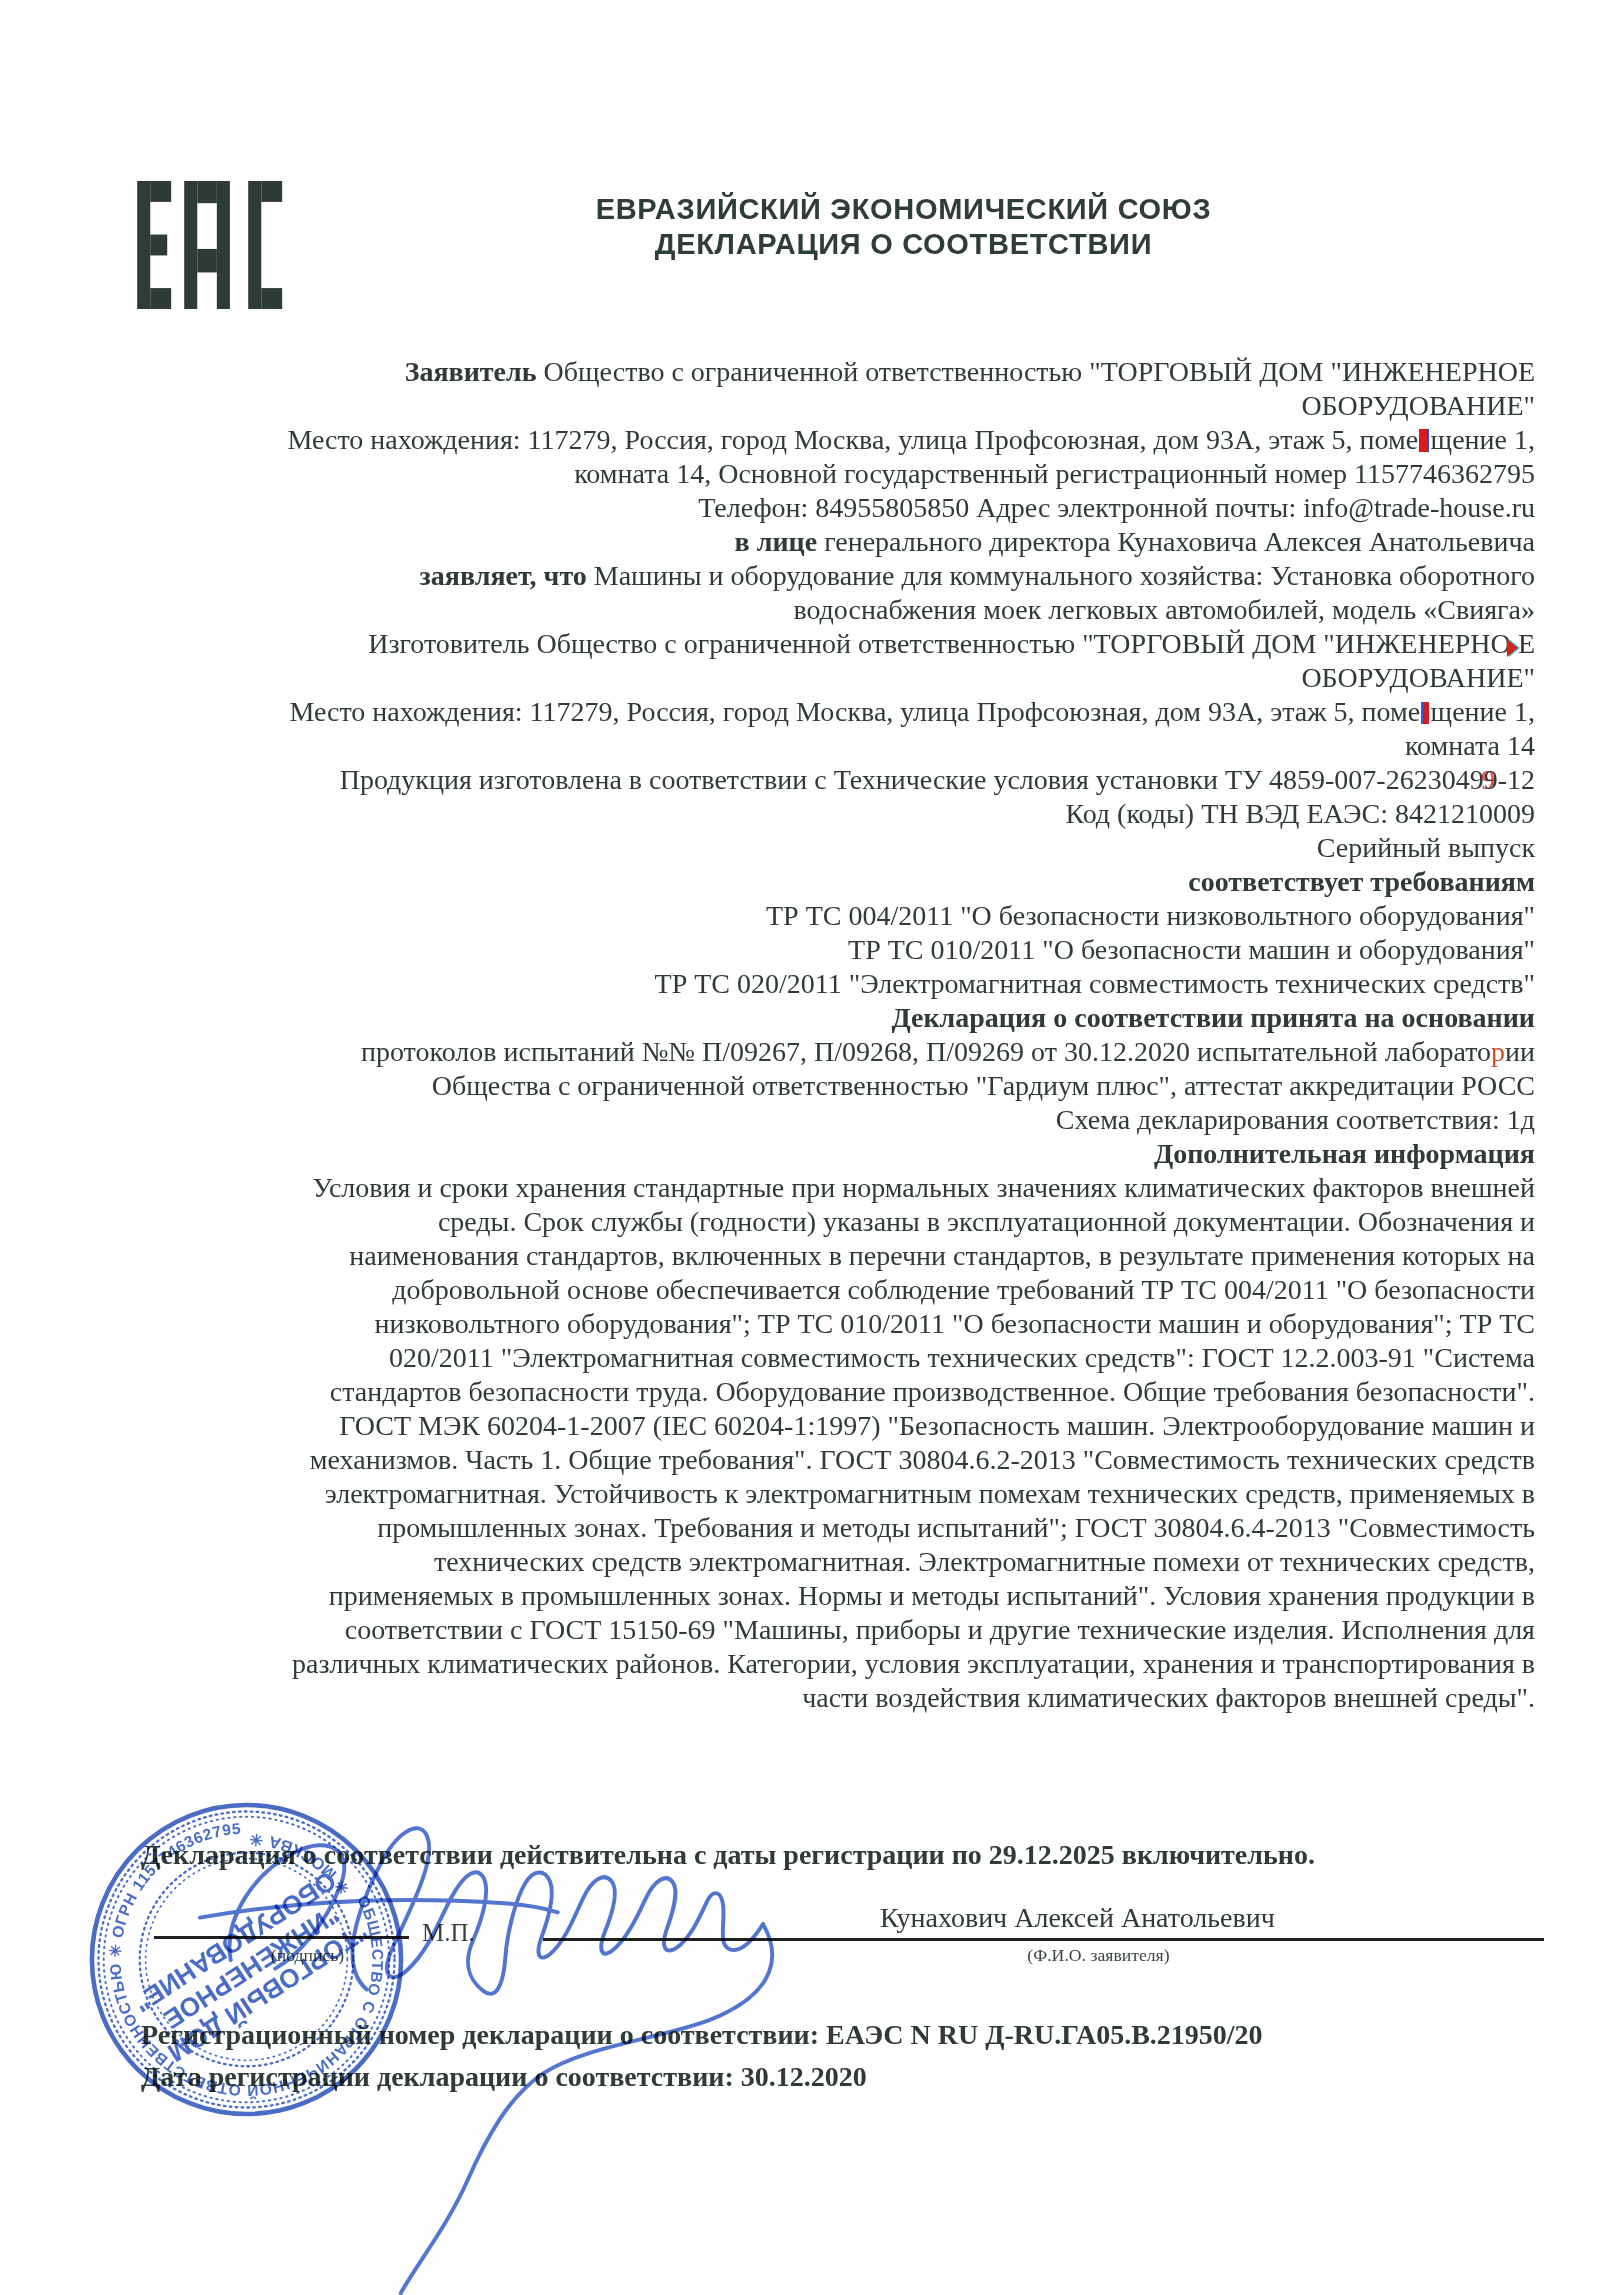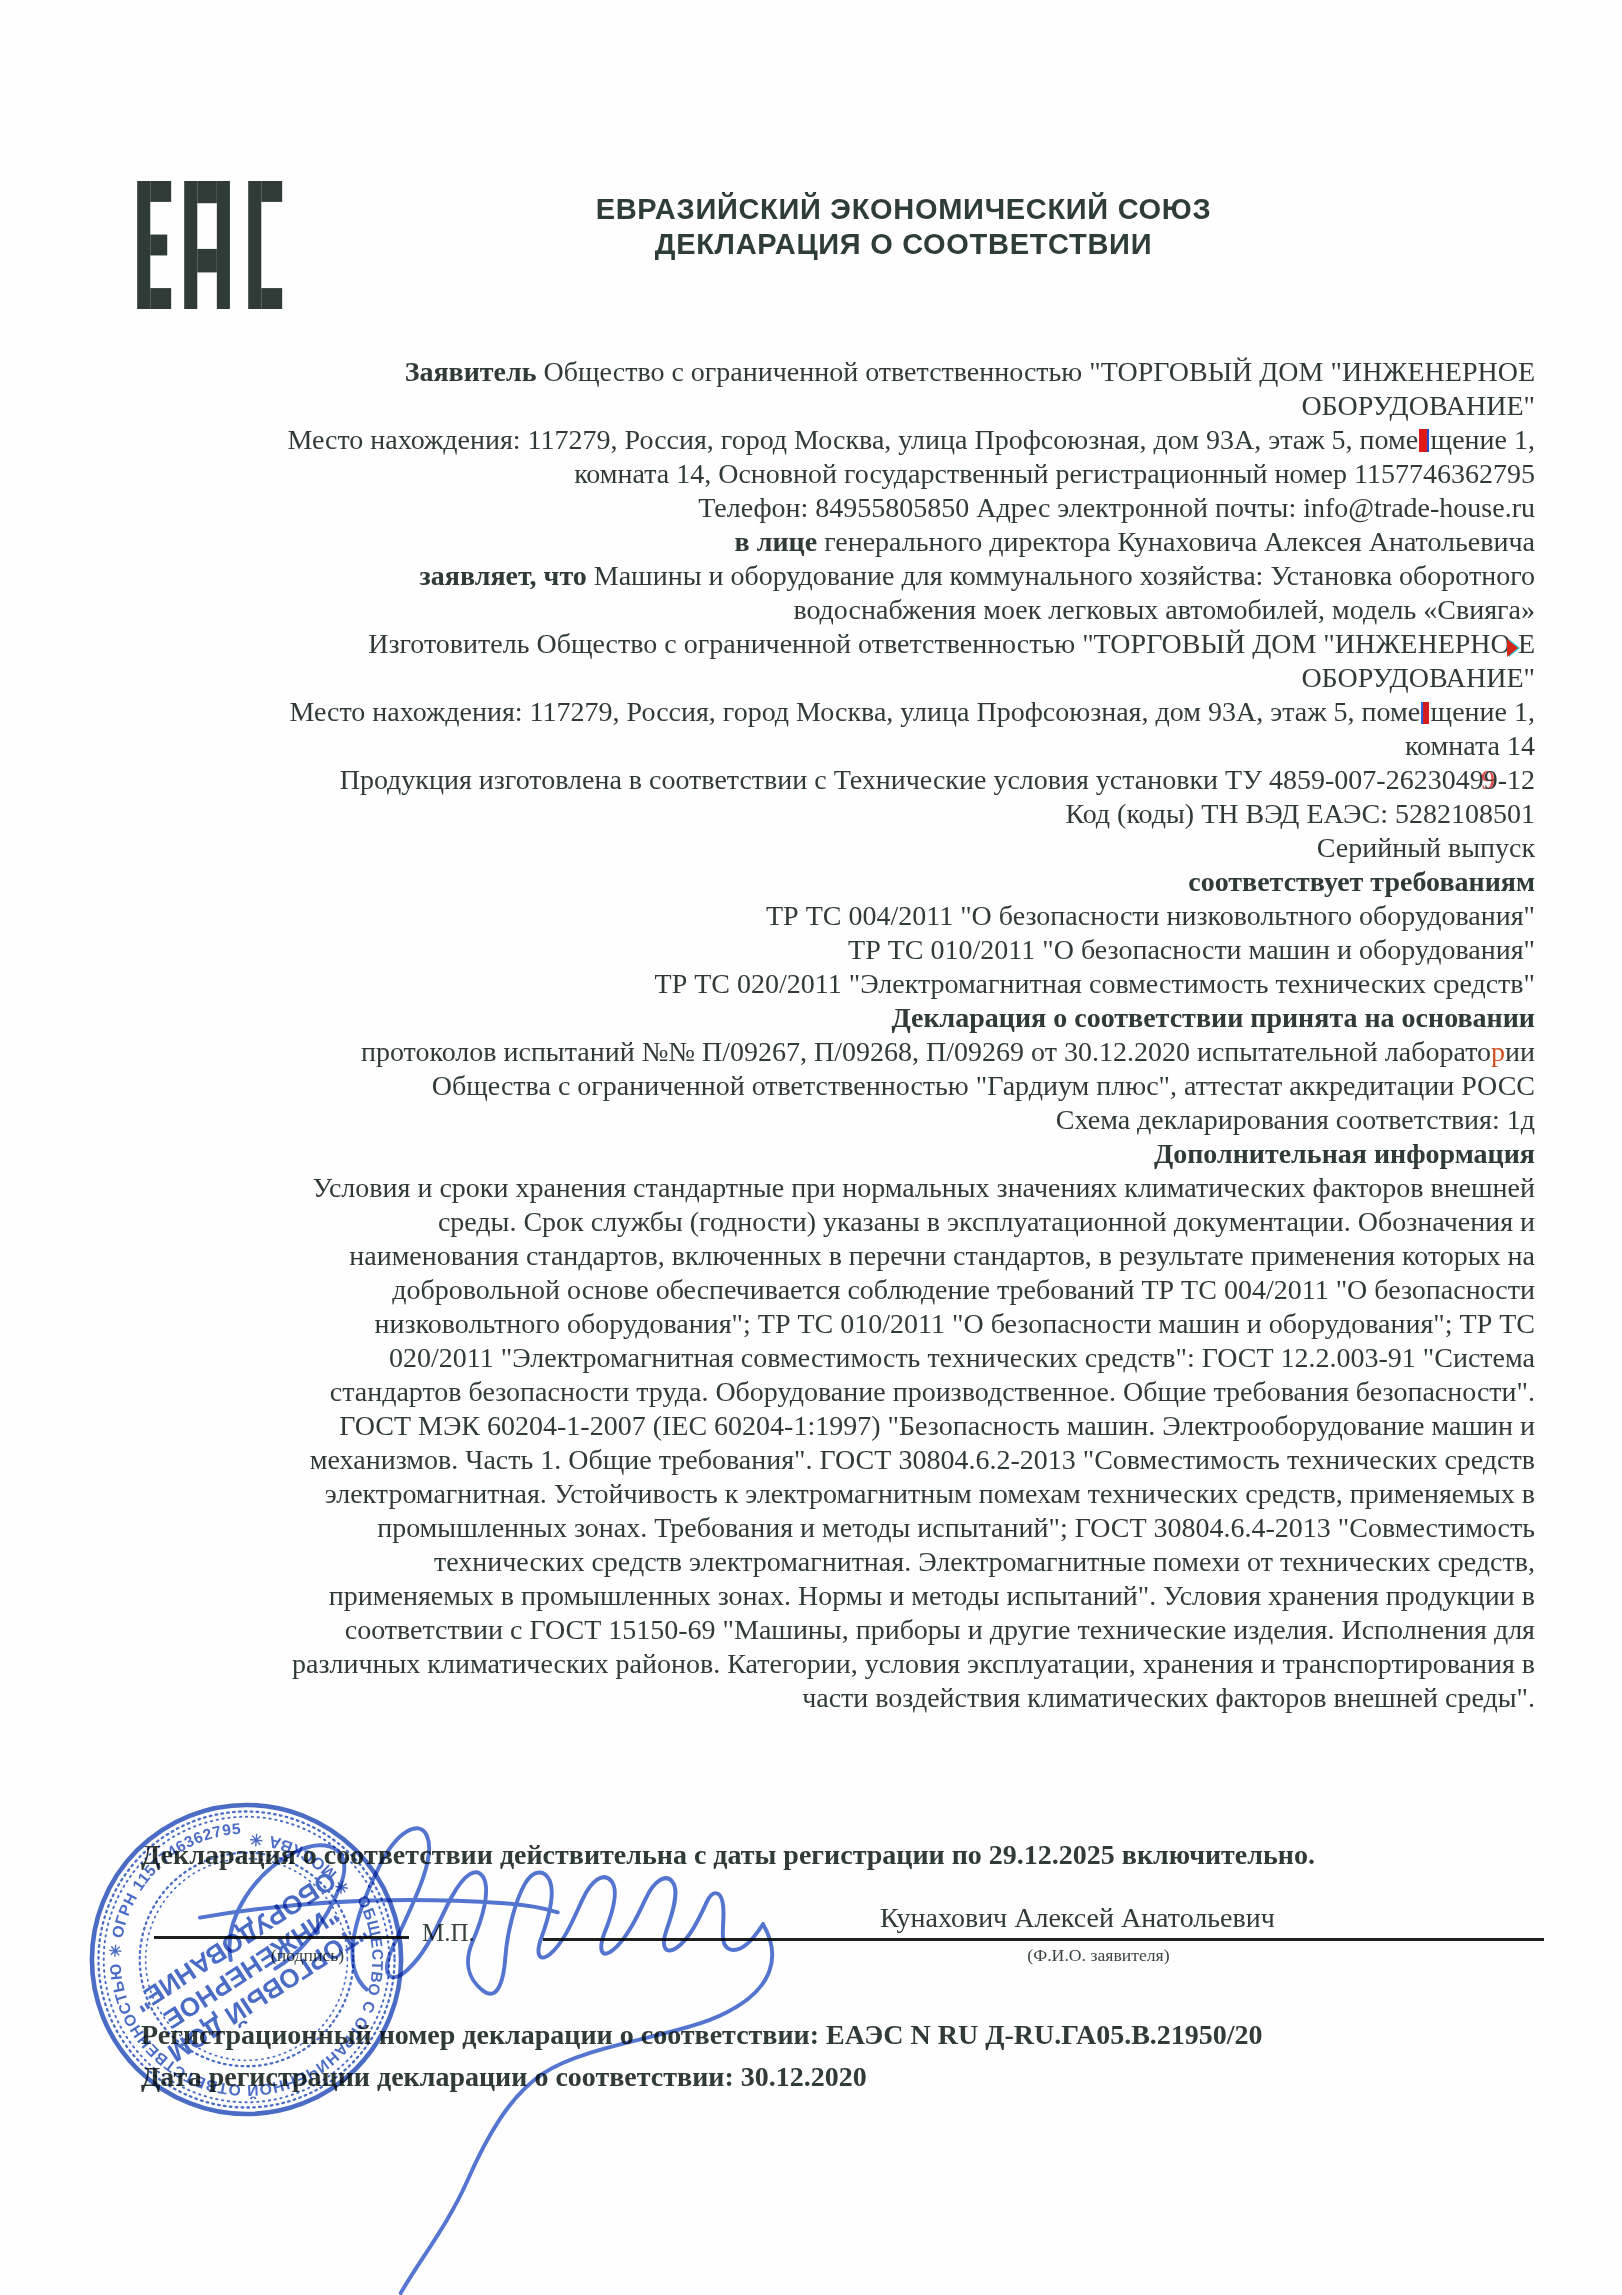--- a/index.html
+++ b/index.html
@@ -76,21 +76,21 @@
       <div class="bline"><span>комната 14, Основной государственный регистрационный номер 1157746362795</span></div>
       <div class="bline"><span>Телефон: 84955805850 Адрес электронной почты: info@trade-house.ru</span></div>
       <div class="bline"><span class="b">в лице</span><span> генерального директора Кунаховича  Алексея Анатольевича</span></div>
       <div class="bline"><span class="b">заявляет, что</span><span> Машины и оборудование для коммунального хозяйства: Установка оборотного</span></div>
       <div class="bline"><span>водоснабжения моек легковых автомобилей, модель «Свияга»</span></div>
       <div class="bline"><span>Изготовитель Общество с ограниченной ответственностью "ТОРГОВЫЙ ДОМ "ИНЖЕНЕРНО</span><span class="art red-wedge"></span><span>Е</span></div>
       <div class="bline"><span>ОБОРУДОВАНИЕ"</span></div>
       <div class="bline"><span>Место нахождения: 117279, Россия, город Москва, улица Профсоюзная, дом 93А, этаж 5, поме</span><span class="art red-block2"></span><span>щение 1,</span></div>
       <div class="bline"><span>комната 14</span></div>
       <div class="bline"><span>Продукция изготовлена в соответствии с Технические условия установки ТУ 4859-007-2623049</span><span class="fringe">9</span><span>-12</span></div>
-      <div class="bline"><span>Код (коды) ТН ВЭД ЕАЭС: 5282108501</span></div>
+      <div class="bline"><span>Код (коды) ТН ВЭД ЕАЭС: 8421210009</span></div>
       <div class="bline"><span>Серийный выпуск</span></div>
       <div class="bline"><span class="b">соответствует требованиям</span></div>
       <div class="bline"><span>ТР ТС 004/2011 "О безопасности низковольтного оборудования"</span></div>
       <div class="bline"><span>ТР ТС 010/2011 "О безопасности машин и оборудования"</span></div>
       <div class="bline"><span>ТР ТС 020/2011 "Электромагнитная совместимость технических средств"</span></div>
       <div class="bline"><span class="b">Декларация о соответствии принята на основании</span></div>
       <div class="bline"><span>протоколов испытаний №№ П/09267, П/09268, П/09269 от 30.12.2020 испытательной лаборато</span><span class="redletter">р</span><span>ии</span></div>
       <div class="bline"><span>Общества с ограниченной ответственностью "Гардиум плюс", аттестат аккредитации РОСС</span></div>
       <div class="bline"><span>Схема декларирования соответствия: 1д</span></div>
       <div class="bline"><span class="b">Дополнительная информация</span></div>

